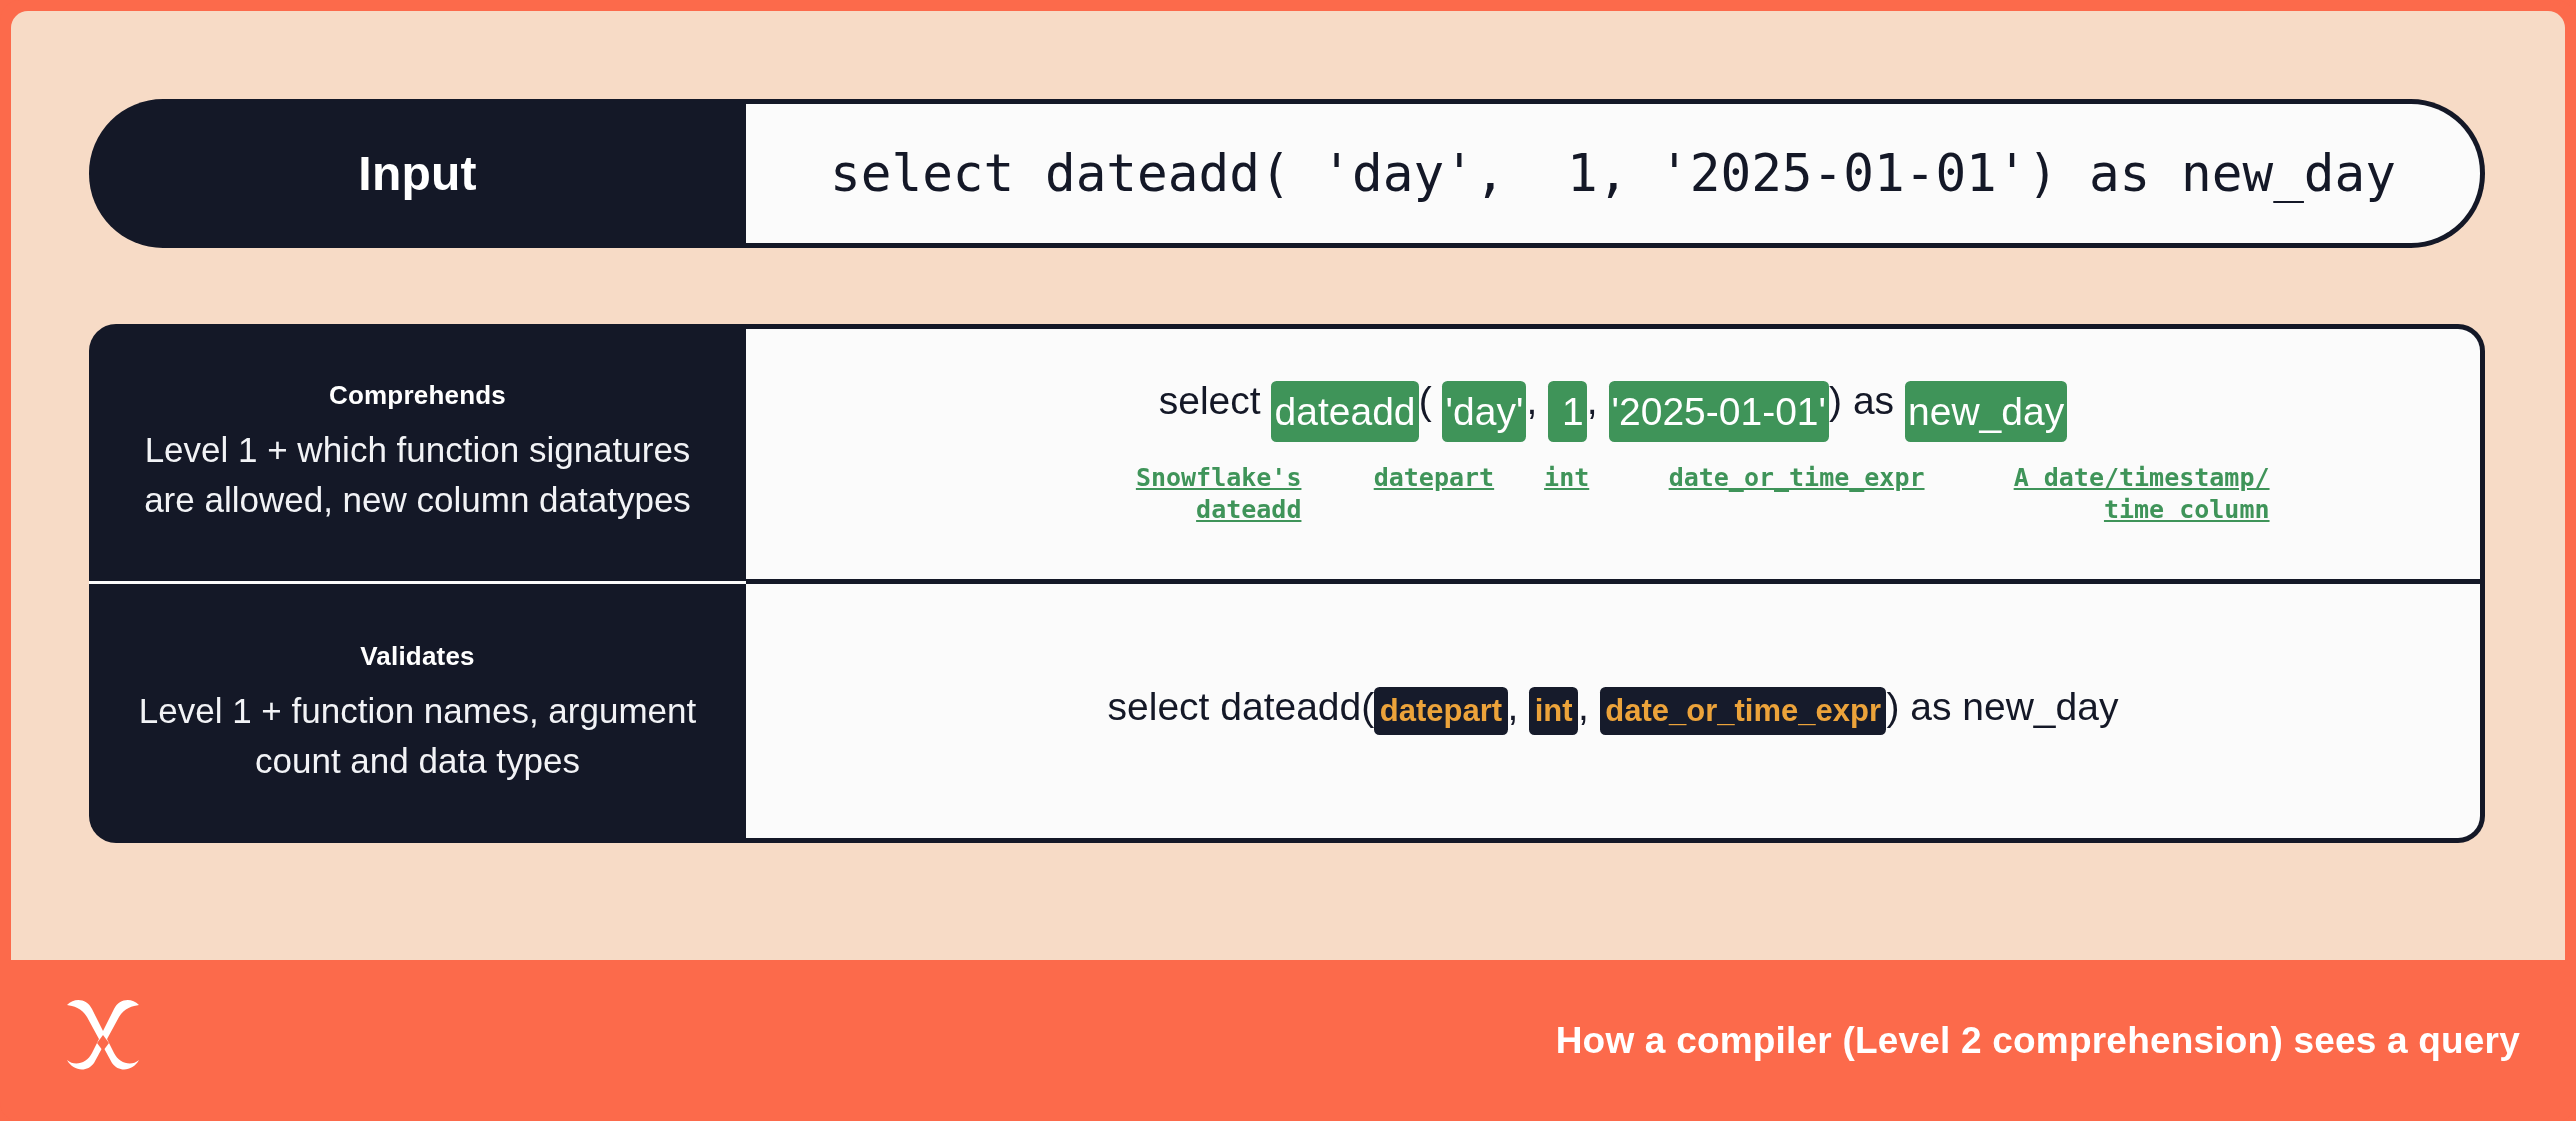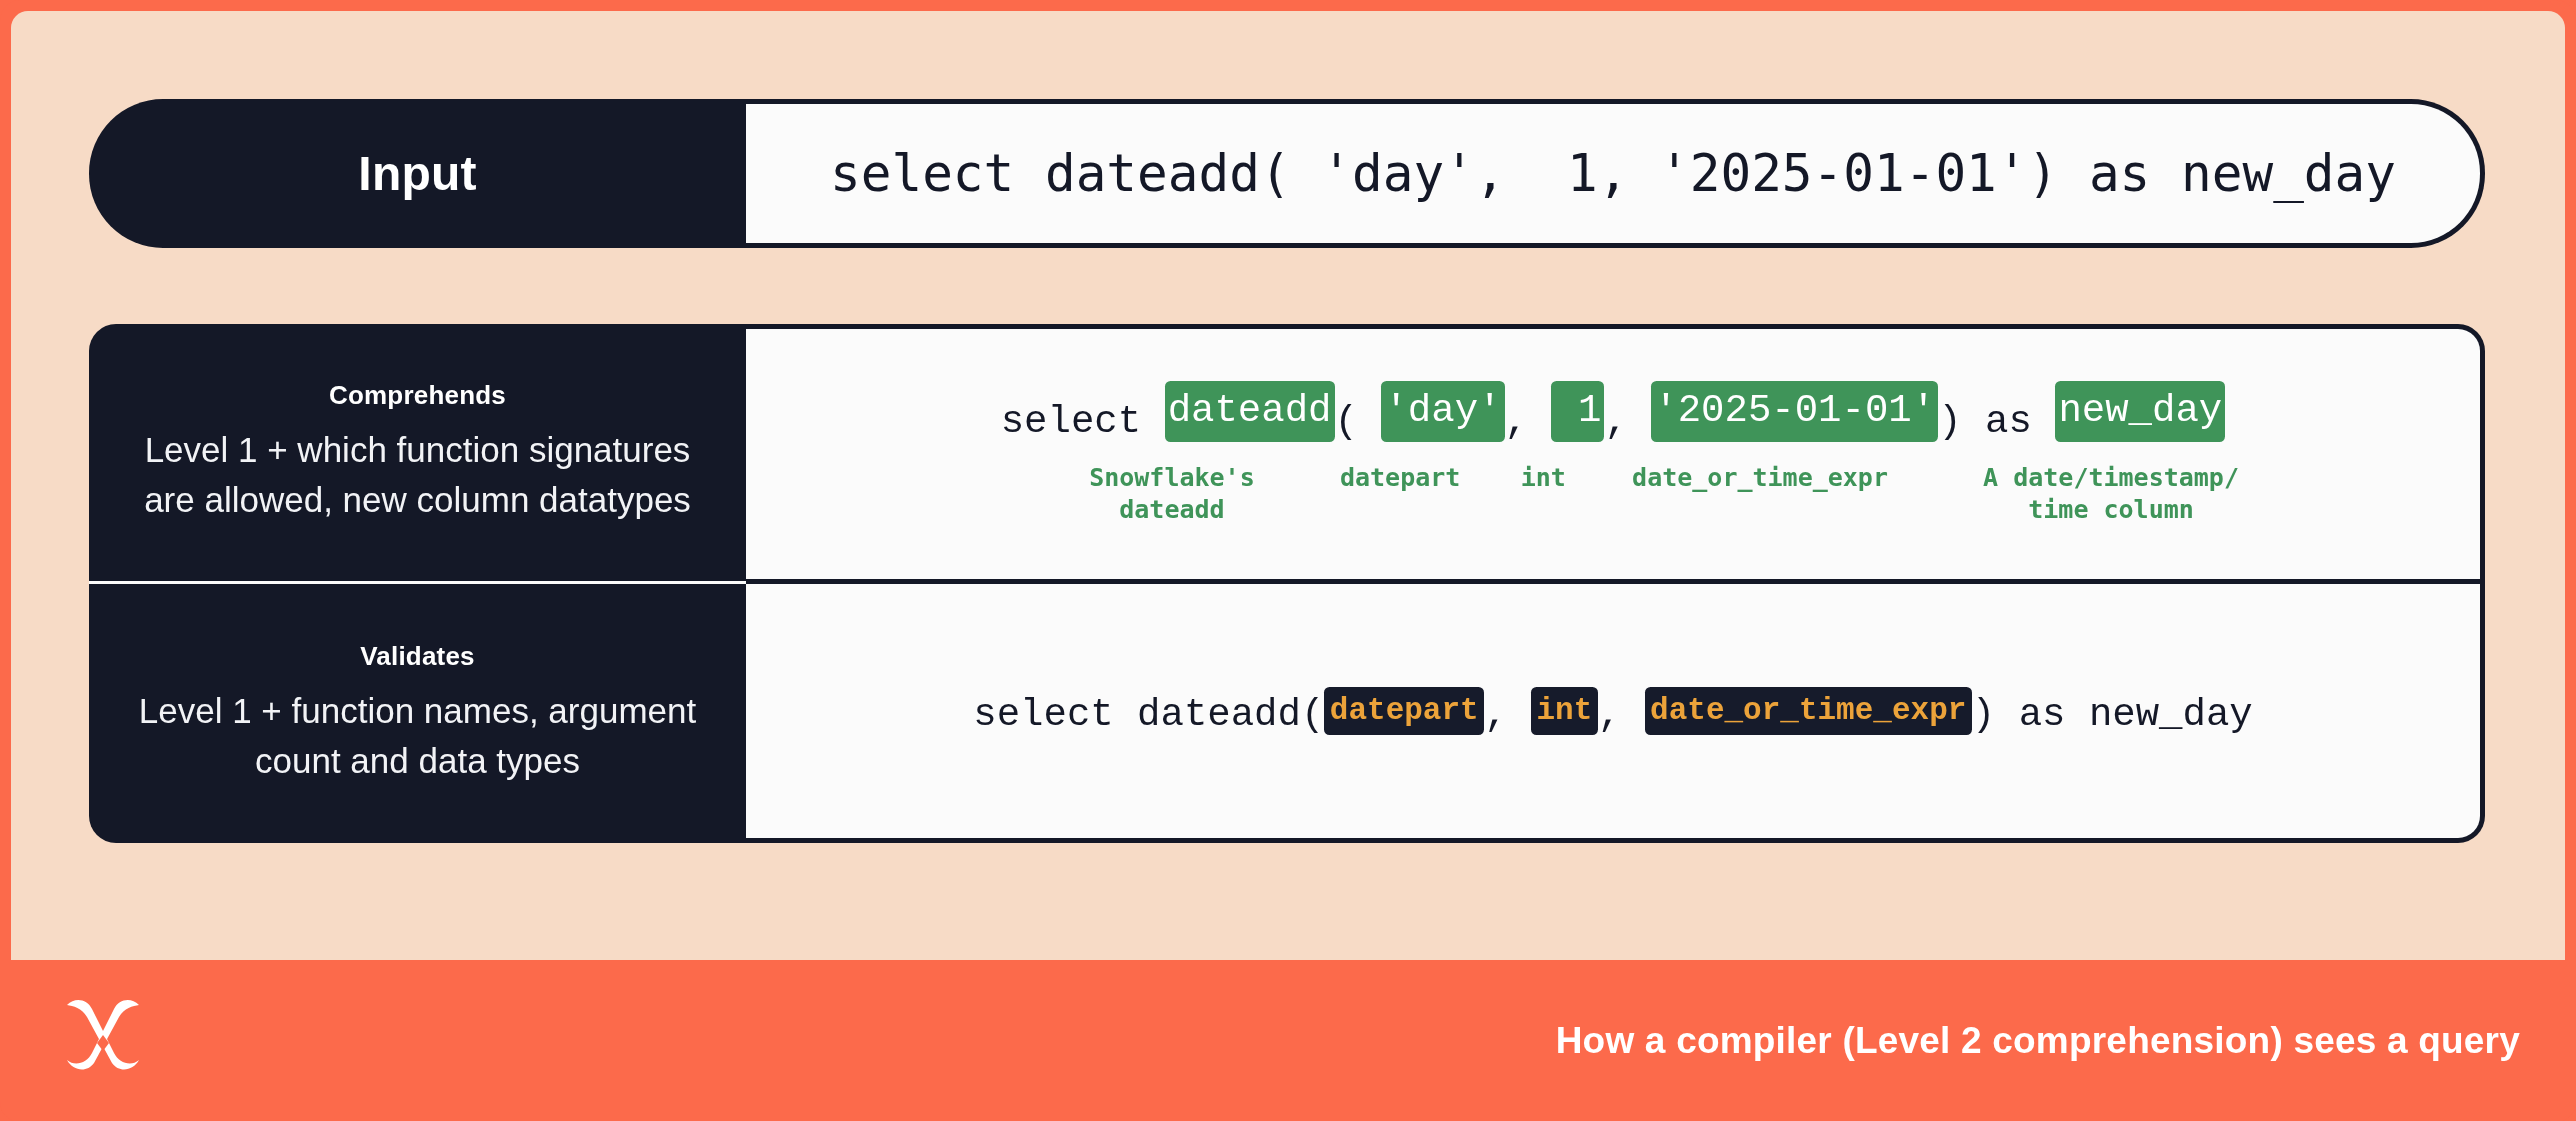--- a/index.html
+++ b/index.html
@@ -127,26 +127,26 @@
     height: 50%;
     display: flex;
     flex-direction: column;
     align-items: center;
     justify-content: center;
     position: relative;
   }
   .code-cell.top { border-bottom: 5.5px solid #141827; }
 
   .code-line {
-    font-family: Liberation Mono, monospace;
+    font-family: Liberation Sans, sans-serif;
     font-size: 39px;
     color: #141827;
     white-space: pre;
     display: flex;
-    align-items: flex-end;
+    align-items: flex-start;
     line-height: 1;
   }
 
   
   .tok-green {
     background: #3F9459;
     color: #FFFFFF;
     border-radius: 5.5px;
     padding: 11px 3.1px;
     margin: 0;
@@ -165,21 +165,21 @@
     display: flex;
     align-items: flex-start;
     margin-top: 20.4px;
     font-family: "DejaVu Sans Mono", monospace;
     font-size: 25px;
     font-weight: bold;
     color: #3F9459;
     line-height: 1.28;
     white-space: pre-line;
   }
-  .annot { text-align: center; }
+  .annot { text-align: right; text-decoration: underline; }
   .a-dateadd   { width: 259px; margin-left: 86px; }
   .a-datepart  { width: 188px; margin-left: 4.7px; }
   .a-int       { width: 92px; margin-left: 3.1px; }
   .a-expr      { width: 329px; margin-left: 6.3px; }
   .a-col       { width: 317px; margin-left: 28px; }
 
   
   .footer {
     position: absolute;
     left: 0;

